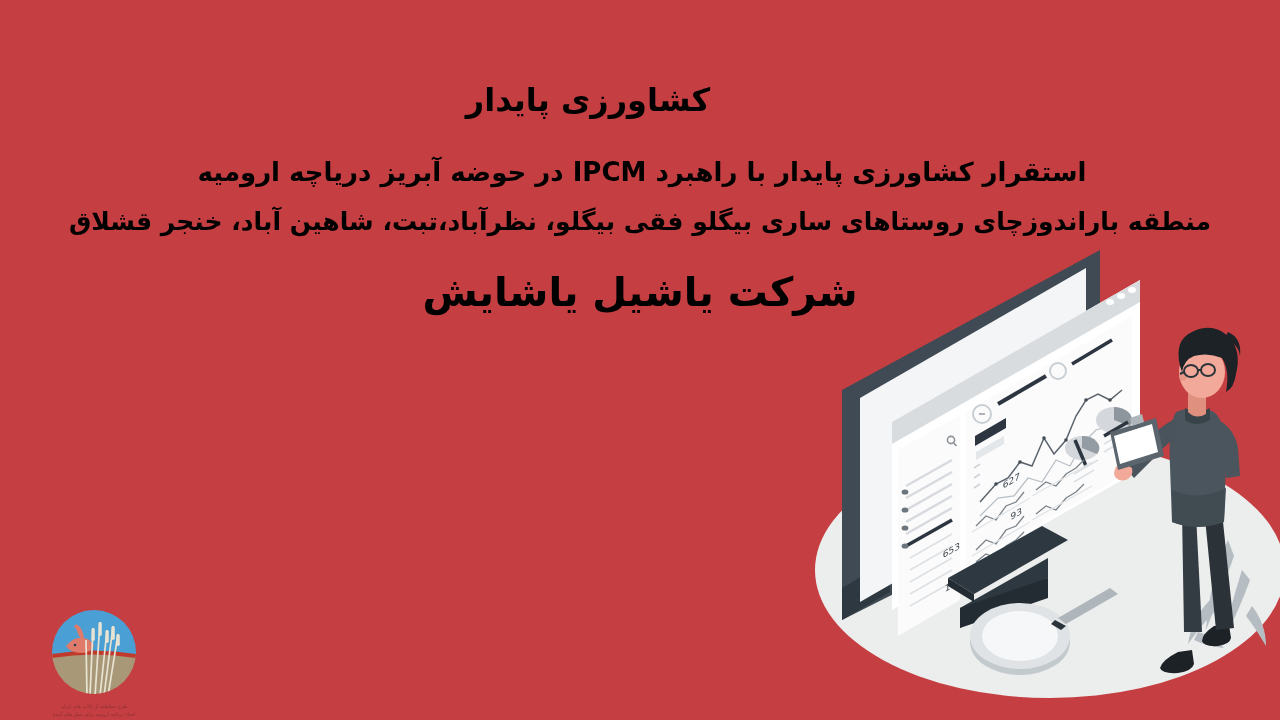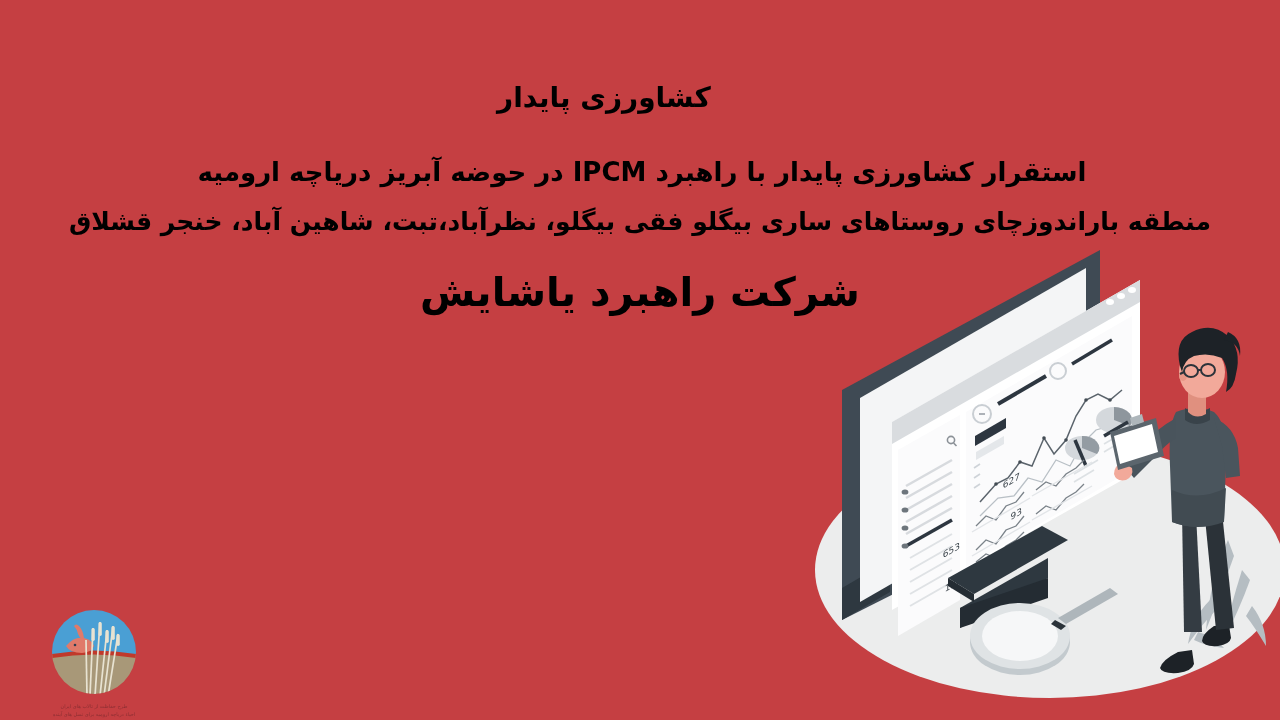--- a/index.html
+++ b/index.html
@@ -22,23 +22,23 @@
     position: absolute;
     top: 0;
     left: 0;
     width: 1280px;
     text-align: center;
     direction: rtl;
   }
   .slide-title {
     position: absolute;
     top: 82px;
-    left: 16px;
+    left: 0;
     width: 1176px;
-    font-size: 28px;
+    font-size: 32px;
     font-weight: bold;
     color: #000000;
     line-height: 1.15;
     letter-spacing: 0;
   }
   .slide-sub1 {
     position: absolute;
     top: 157px;
     left: 2px;
     width: 1280px;
@@ -113,21 +113,21 @@
   <div class="text-block">
 
     <div class="slide-title">کشاورزی پایدار</div>
 
     <div class="slide-sub1">
       <span>استقرار کشاورزی پایدار با راهبرد </span><span class="ltr-token">IPCM</span><span> در حوضه آبریز دریاچه ارومیه</span>
     </div>
 
     <div class="slide-sub2">منطقه باراندوزچای روستاهای ساری بیگلو فقی بیگلو، نظرآباد،تبت، شاهین آباد، خنجر قشلاق</div>
 
-    <div class="slide-company">شرکت راهبرد یاشایش</div>
+    <div class="slide-company">شرکت یاشیل یاشایش</div>
   </div>
 
   <div class="logo-wrap">
     <svg viewBox="0 0 112 112" width="112" height="112" aria-hidden="true">
       <defs>
         <clipPath id="circClip">
             <circle cx="56" cy="52" r="42"></circle>
           </clipPath>
       </defs>
       <g clip-path="url(#circClip)">

